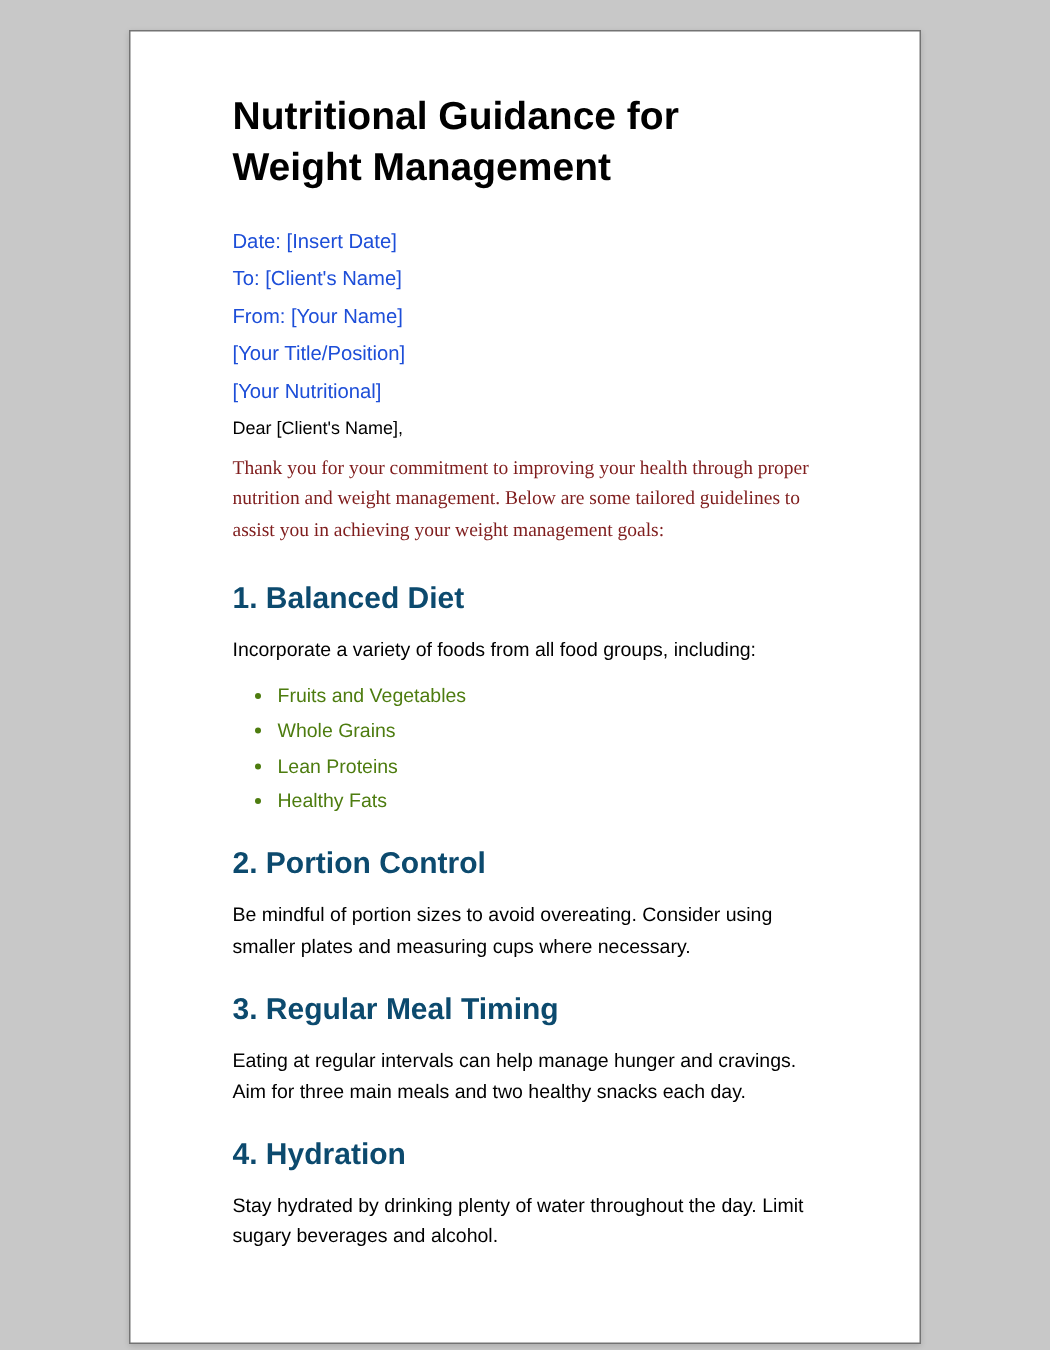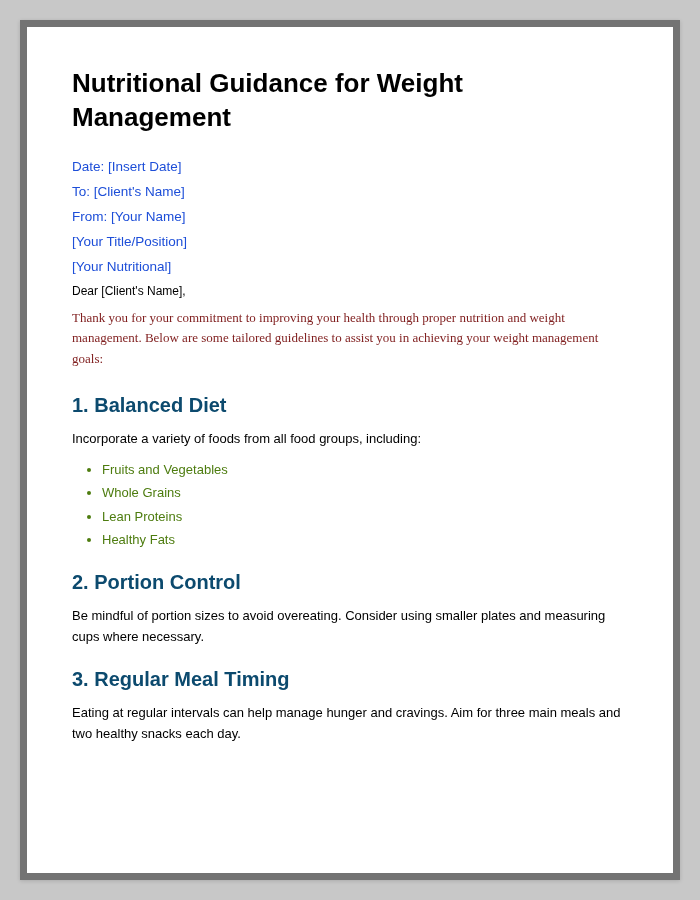--- a/index.html
+++ b/index.html
@@ -13,24 +13,24 @@
       display: flex;
       justify-content: center;
       align-items: flex-start;
       min-height: 900px;
       padding: 20px;
       font-family: Georgia, 'Times New Roman', serif;
     }
 
     .document-wrapper {
       background: #ffffff;
-      width: 660px;
+      width: 528px;
       min-height: 860px;
-      padding: 40px 45px;
-      border: 7px solid #737373;
+      padding: 40px 68px;
+      border: 1px solid #737373;
       box-shadow: 0 1px 4px rgba(0,0,0,0.15);
     }
 
     .doc-title {
       font-size: 26px;
       font-weight: bold;
       font-family: Arial, sans-serif;
       line-height: 1.3;
       margin-bottom: 24px;
     }
@@ -117,14 +117,18 @@
         </ul>
       </div>
       <div class="section-block">
         <h2 class="section-heading">2. Portion Control</h2>
         <p class="section-body">Be mindful of portion sizes to avoid overeating. Consider using smaller plates and measuring cups where necessary.</p>
       </div>
       <div class="section-block">
         <h2 class="section-heading">3. Regular Meal Timing</h2>
         <p class="section-body">Eating at regular intervals can help manage hunger and cravings. Aim for three main meals and two healthy snacks each day.</p>
       </div>
+      <div class="section-block">
+        <h2 class="section-heading">4. Hydration</h2>
+        <p class="section-body">Stay hydrated by drinking plenty of water throughout the day. Limit sugary beverages and alcohol.</p>
+      </div>
     </div>
 </div>
 
 </body></html>

